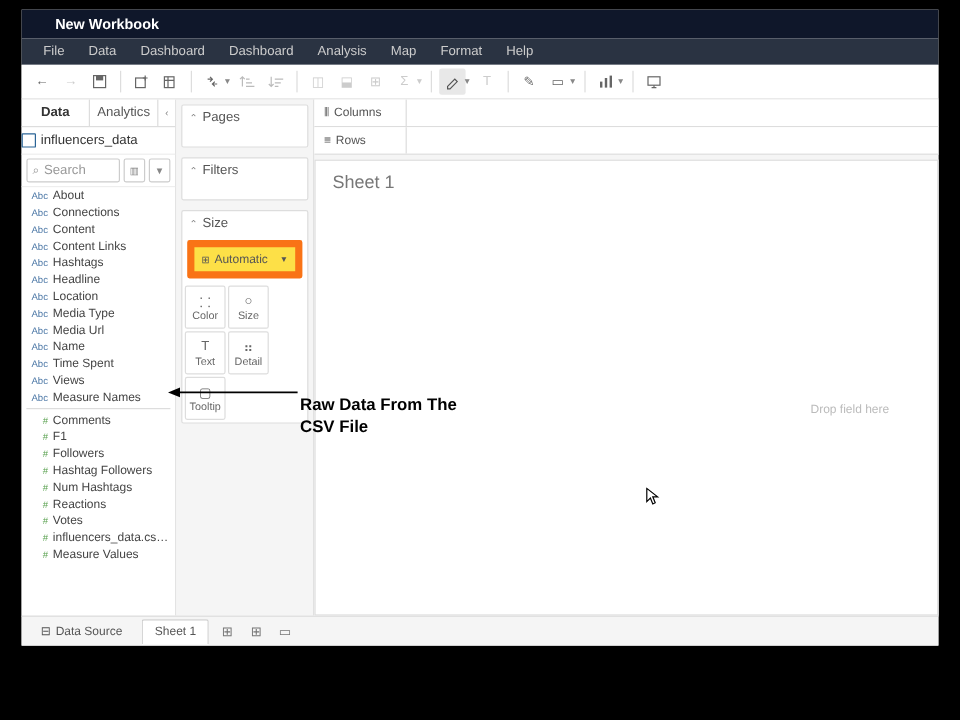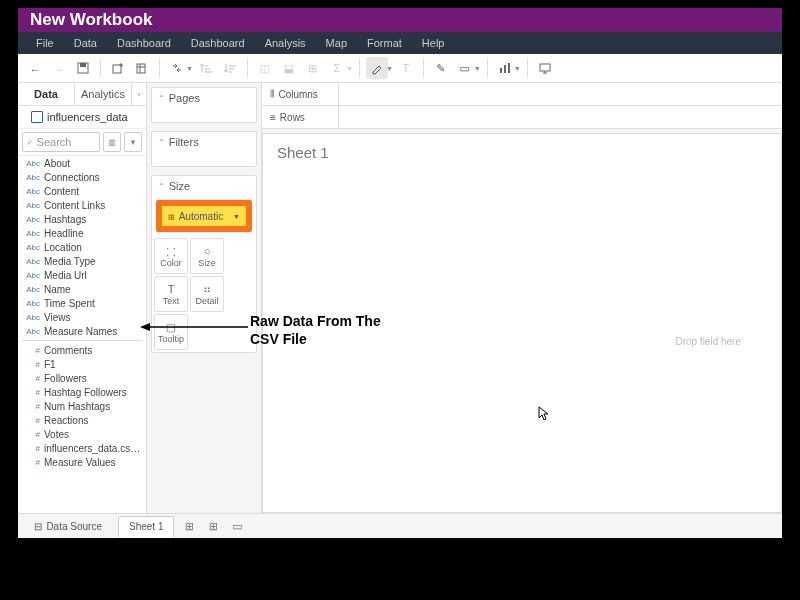--- a/index.html
+++ b/index.html
@@ -1,33 +1,33 @@
 <!DOCTYPE html>
 <html><head>
 <meta charset="utf-8">
 <style>
 html,body{margin:0;padding:0;font-family:-apple-system,BlinkMacSystemFont,"Segoe UI",Arial,sans-serif;font-size:11px;color:#333;background:#000}
 .app{width:800px;height:600px;background:#000;position:relative}
 .win{position:absolute;left:18px;top:8px;width:764px;height:530px;background:#fff;display:flex;flex-direction:column;box-shadow:0 0 4px rgba(0,0,0,.4)}
-.titlebar{background:#701a75;color:#fff;height:24px;display:flex;align-items:center;padding:0 12px;font-size:17px;font-weight:600}
+.titlebar{background:#0f172a;color:#fff;height:24px;display:flex;align-items:center;padding:0 28px;font-size:12px;font-weight:600}
 .menubar{background:#2a3342;color:#ccc;height:22px;display:flex;align-items:center;padding:0 8px;font-size:11px;gap:0}
 .menubar span{padding:0 10px;cursor:default}
 .toolbar{background:#fff;border-bottom:1px solid #ddd;height:28px;display:flex;align-items:center;padding:0 6px;gap:2px}
 .tbtn{width:22px;height:22px;display:flex;align-items:center;justify-content:center;color:#666;border-radius:2px}
 .tbtn.active{background:#e8e8e8}
 .tsep{width:1px;height:18px;background:#ddd;margin:0 4px}
 .tdrop{display:flex;align-items:center}
 .tdrop .car{font-size:7px;margin-left:-2px;color:#888}
 .body{flex:1;display:flex;min-height:0}
 .leftcol{width:128px;border-right:1px solid #ddd;display:flex;flex-direction:column;background:#fff}
 .lefttabs{display:flex;border-bottom:1px solid #ddd;height:22px}
 .lefttabs .tab{flex:1;display:flex;align-items:center;justify-content:center;font-size:11px;color:#555;border-right:1px solid #ddd}
 .lefttabs .tab.active{font-weight:600;color:#333}
 .lefttabs .caret{width:14px;display:flex;align-items:center;justify-content:center;font-size:8px;color:#888}
-.ds{height:22px;display:flex;align-items:center;padding:0 13px;border-bottom:1px solid #eee;gap:4px}
+.ds{height:22px;display:flex;align-items:center;padding:0 0;border-bottom:1px solid #eee;gap:4px}
 .ds .ico{width:10px;height:10px;border:1px solid #2a6496;border-radius:1px}
 .search{height:26px;display:flex;align-items:center;padding:0 4px;gap:3px;border-bottom:1px solid #eee}
 .search .sbox{flex:1;display:flex;align-items:center;border:1px solid #ccc;border-radius:2px;height:18px;padding:0 4px;color:#999;gap:4px}
 .search .sbtn{width:16px;height:18px;display:flex;align-items:center;justify-content:center;color:#888;border:1px solid #ccc;border-radius:2px;font-size:8px}
 .sect{padding:4px 6px 2px;font-weight:600;font-size:11px;color:#555}
 .flist{flex:1;overflow:auto}
 .fld{display:flex;align-items:center;height:14px;padding:0 4px;gap:4px;font-size:10px;color:#444}
 .fld .t{width:18px;font-size:8px;text-align:right}
 .fld .t.abc{color:#4e79a7}
 .fld .t.num{color:#59a14f}
@@ -46,21 +46,21 @@
 .shelf{display:flex;align-items:center;height:22px;border-bottom:1px solid #ddd;background:#fff}
 .shelf .lab{width:60px;padding:0 8px;display:flex;align-items:center;gap:4px;font-size:10px;color:#555;border-right:1px solid #ddd;height:100%}
 .shelf .drop{flex:1;height:100%;border-left:3px solid transparent}
 .canvas{flex:1;background:#fff;margin:4px 0 0 0;border:1px solid #ddd;position:relative;display:flex;flex-direction:column}
 .sheetname{font-size:15px;color:#777;padding:10px 14px}
 .dropzone{flex:1;display:flex;align-items:center;justify-content:flex-end;padding-right:40px;color:#bbb;font-size:10px}
 .bottombar{height:24px;border-top:1px solid #ddd;background:#f5f5f5;display:flex;align-items:center;padding:0 6px;gap:6px}
 .bottombar .btab{height:20px;padding:0 10px;display:flex;align-items:center;font-size:10px;color:#555;gap:4px}
 .bottombar .btab.sheet{background:#fff;border:1px solid #ccc;border-bottom:none;border-radius:2px 2px 0 0}
 .bicon{width:18px;height:18px;display:flex;align-items:center;justify-content:center;color:#777}
-.annot{position:absolute;left:250px;top:312px;font-size:14px;font-weight:700;color:#000;line-height:1.3;pointer-events:none}
+.annot{position:absolute;left:250px;top:328px;font-size:14px;font-weight:700;color:#000;line-height:1.3;pointer-events:none}
 .arrow{position:absolute;pointer-events:none}
 .cursor{position:absolute;left:538px;top:406px;font-size:12px;color:#000;pointer-events:none}
 svg{display:block}
 </style>
 </head>
 <body>
 
 <div class="app">
 <div class="win">
   <div class="titlebar">New Workbook</div>

